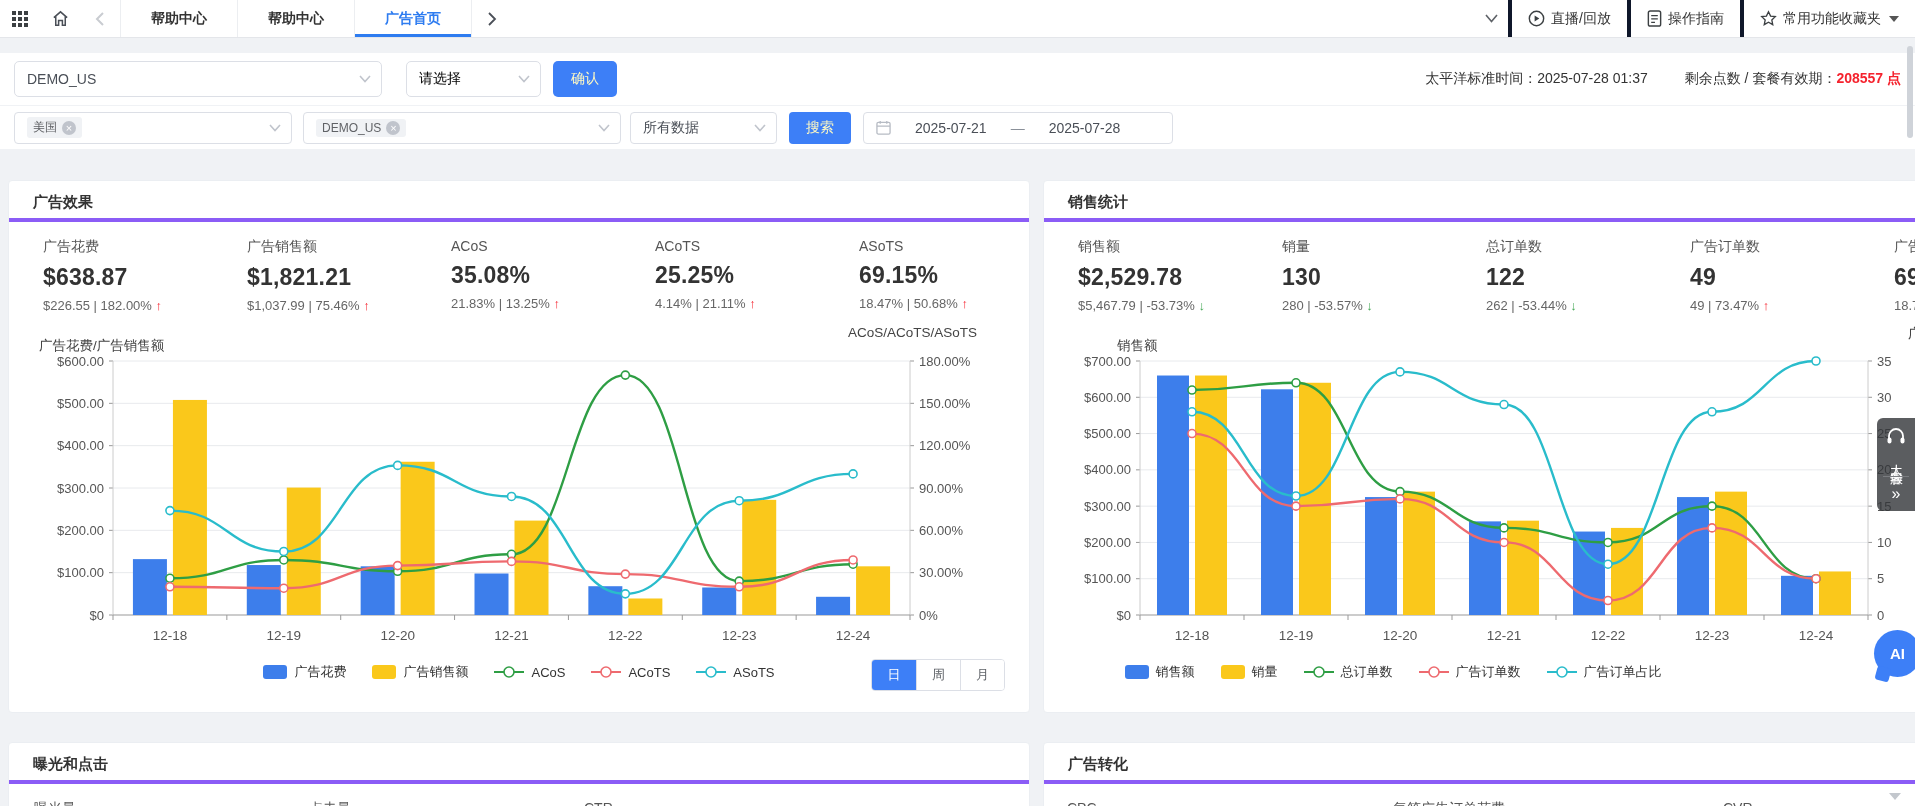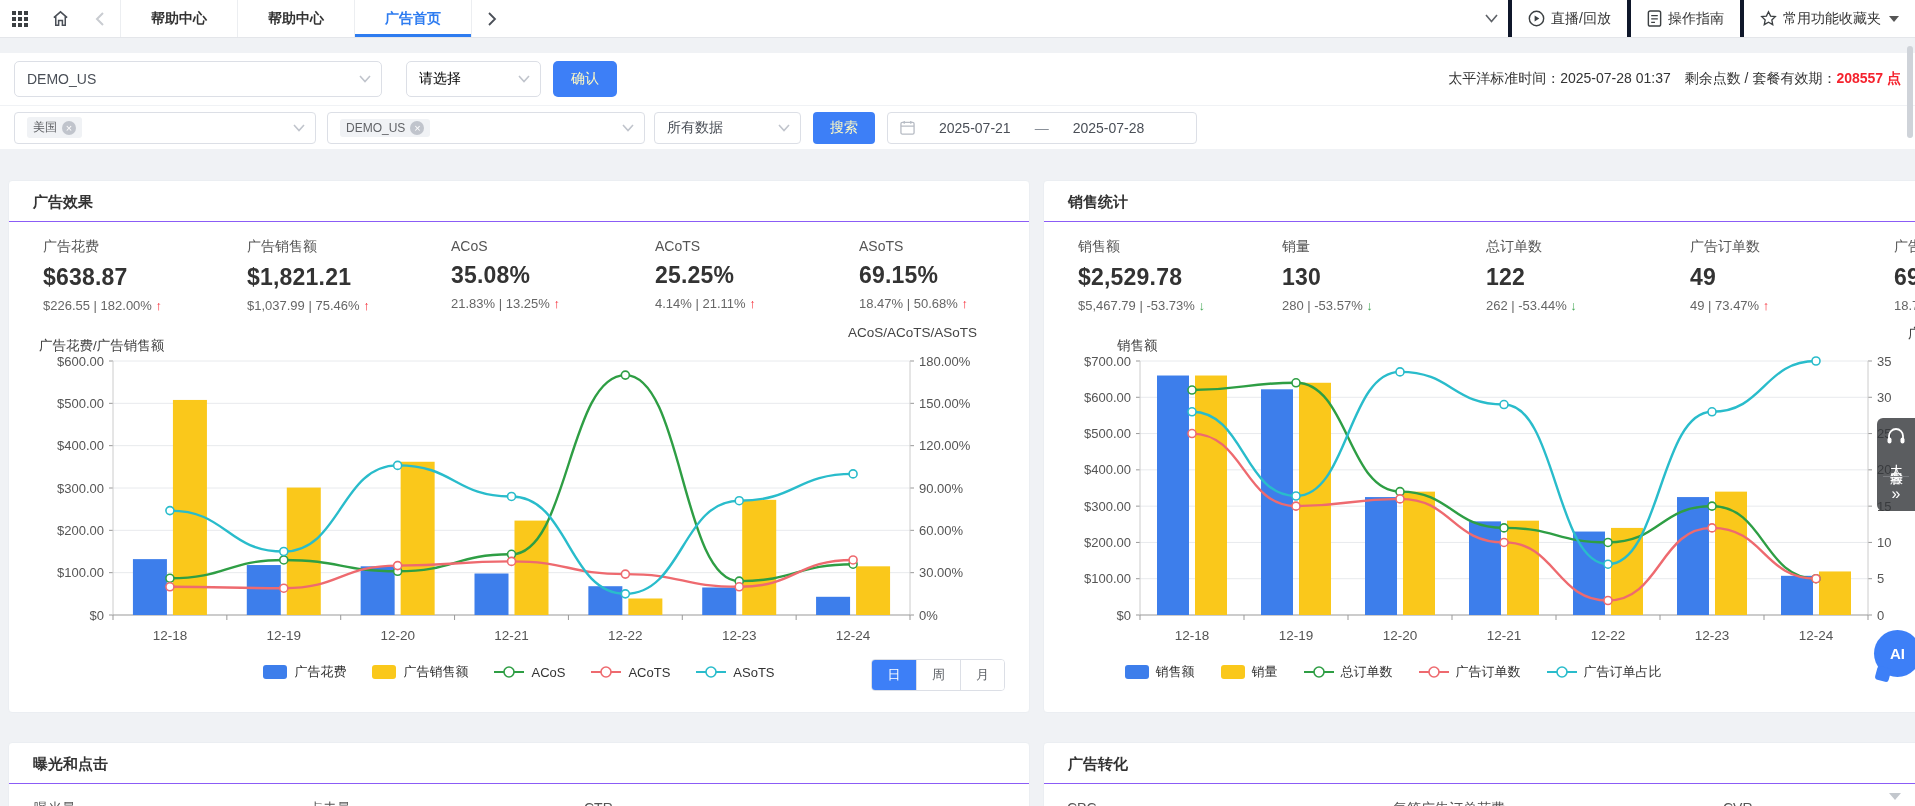--- a/index.html
+++ b/index.html
@@ -31,29 +31,29 @@
     display:flex; align-items:center; padding:0 30px 0 12px; font-size:14px; color:#4a4f57; cursor:pointer; }
   .sel .chev { position:absolute; right:10px; top:50%; margin-top:-4px; }
   .sel-sm { height:32px; border-radius:4px; }
   .btn-blue { height:36px; padding:0 18px; background:#3D7FF7; color:#fef9c3; border:none; border-radius:5px;
     font-size:14px; cursor:pointer; }
   .btn-sm { height:32px; padding:0 17px; border-radius:4px; }
   .tagchip { display:inline-flex; align-items:center; gap:5px; background:#f0f2f5; border-radius:3px;
     padding:2px 6px; font-size:12px; color:#606266; }
   .tagx { width:14px; height:14px; border-radius:50%; background:#c0c4cc; color:#fff; font-size:11px;
     line-height:14px; text-align:center; cursor:pointer; }
-  .hdr-right { margin-left:auto; display:flex; align-items:center; gap:14px; font-size:14px; color:#333; white-space:nowrap; }
+  .hdr-right { margin-left:auto; display:flex; align-items:center; gap:37px; font-size:14px; color:#333; white-space:nowrap; }
   .points-red { color:#F5222D; font-weight:600; }
   .datebox { display:flex; align-items:center; gap:24px; height:32px; border:1px solid #dcdfe6;
     border-radius:4px; background:#fff; padding:0 12px; font-size:14px; color:#4a4f57; cursor:pointer; }
 
   
   .card { position:absolute; background:#fff; border-radius:4px; border:1px solid #ebeef2; overflow:hidden; }
   .card-title { height:41px; line-height:41px; padding:0 24px; font-size:15px; font-weight:700;
-    color:#333; border-bottom:1px solid #8b5cf6; }
+    color:#333; border-bottom:4px solid #8b5cf6; }
   .metrics { display:grid; padding:16px 0 8px 34px; }
   .metrics.cols-l { grid-template-columns:repeat(5,204px); }
   .metric-label { font-size:14px; color:#555; }
   .metric-value { font-size:23px; font-weight:700; color:#333; margin-top:8px; letter-spacing:.2px; }
   .metric-sub { font-size:13px; color:#666; margin-top:7px; white-space:nowrap; }
   .arrow-up { color:#F5222D; } .arrow-down { color:#43A854; }
   .axis-titles { position:relative; height:26px; font-size:13.5px; color:#444; }
   .axt-l { position:absolute; top:16px; }
   .axt-r { position:absolute; top:4px; white-space:nowrap; }
   svg.chart { display:block; }
@@ -173,21 +173,21 @@
     </div>
     <button class="btn-blue" style="margin-left:12px">确认</button>
     <div class="hdr-right">
       <span>太平洋标准时间：2025-07-28 01:37</span>
       <span>
         <span>剩余点数 / 套餐有效期：</span><span class="points-red">208557 点</span>
       </span>
     </div>
   </div>
   <div class="hdr-row hdr-row2">
-    <div class="sel sel-sm" style="width:302px">
+    <div class="sel sel-sm" style="width:278px">
       <span class="tagchip">
         <span>美国</span>
         <span class="tagx">×</span>
       </span>
       <svg class="chev" width="12" height="8" viewBox="0 0 12 8">
         <path d="M1 1 L6 6.5 L11 1" fill="none" stroke="#c0c4cc" stroke-width="1.6"></path>
         </svg>
     </div>
     <div class="sel sel-sm" style="width:318px;margin-left:11px">
       <span class="tagchip">

